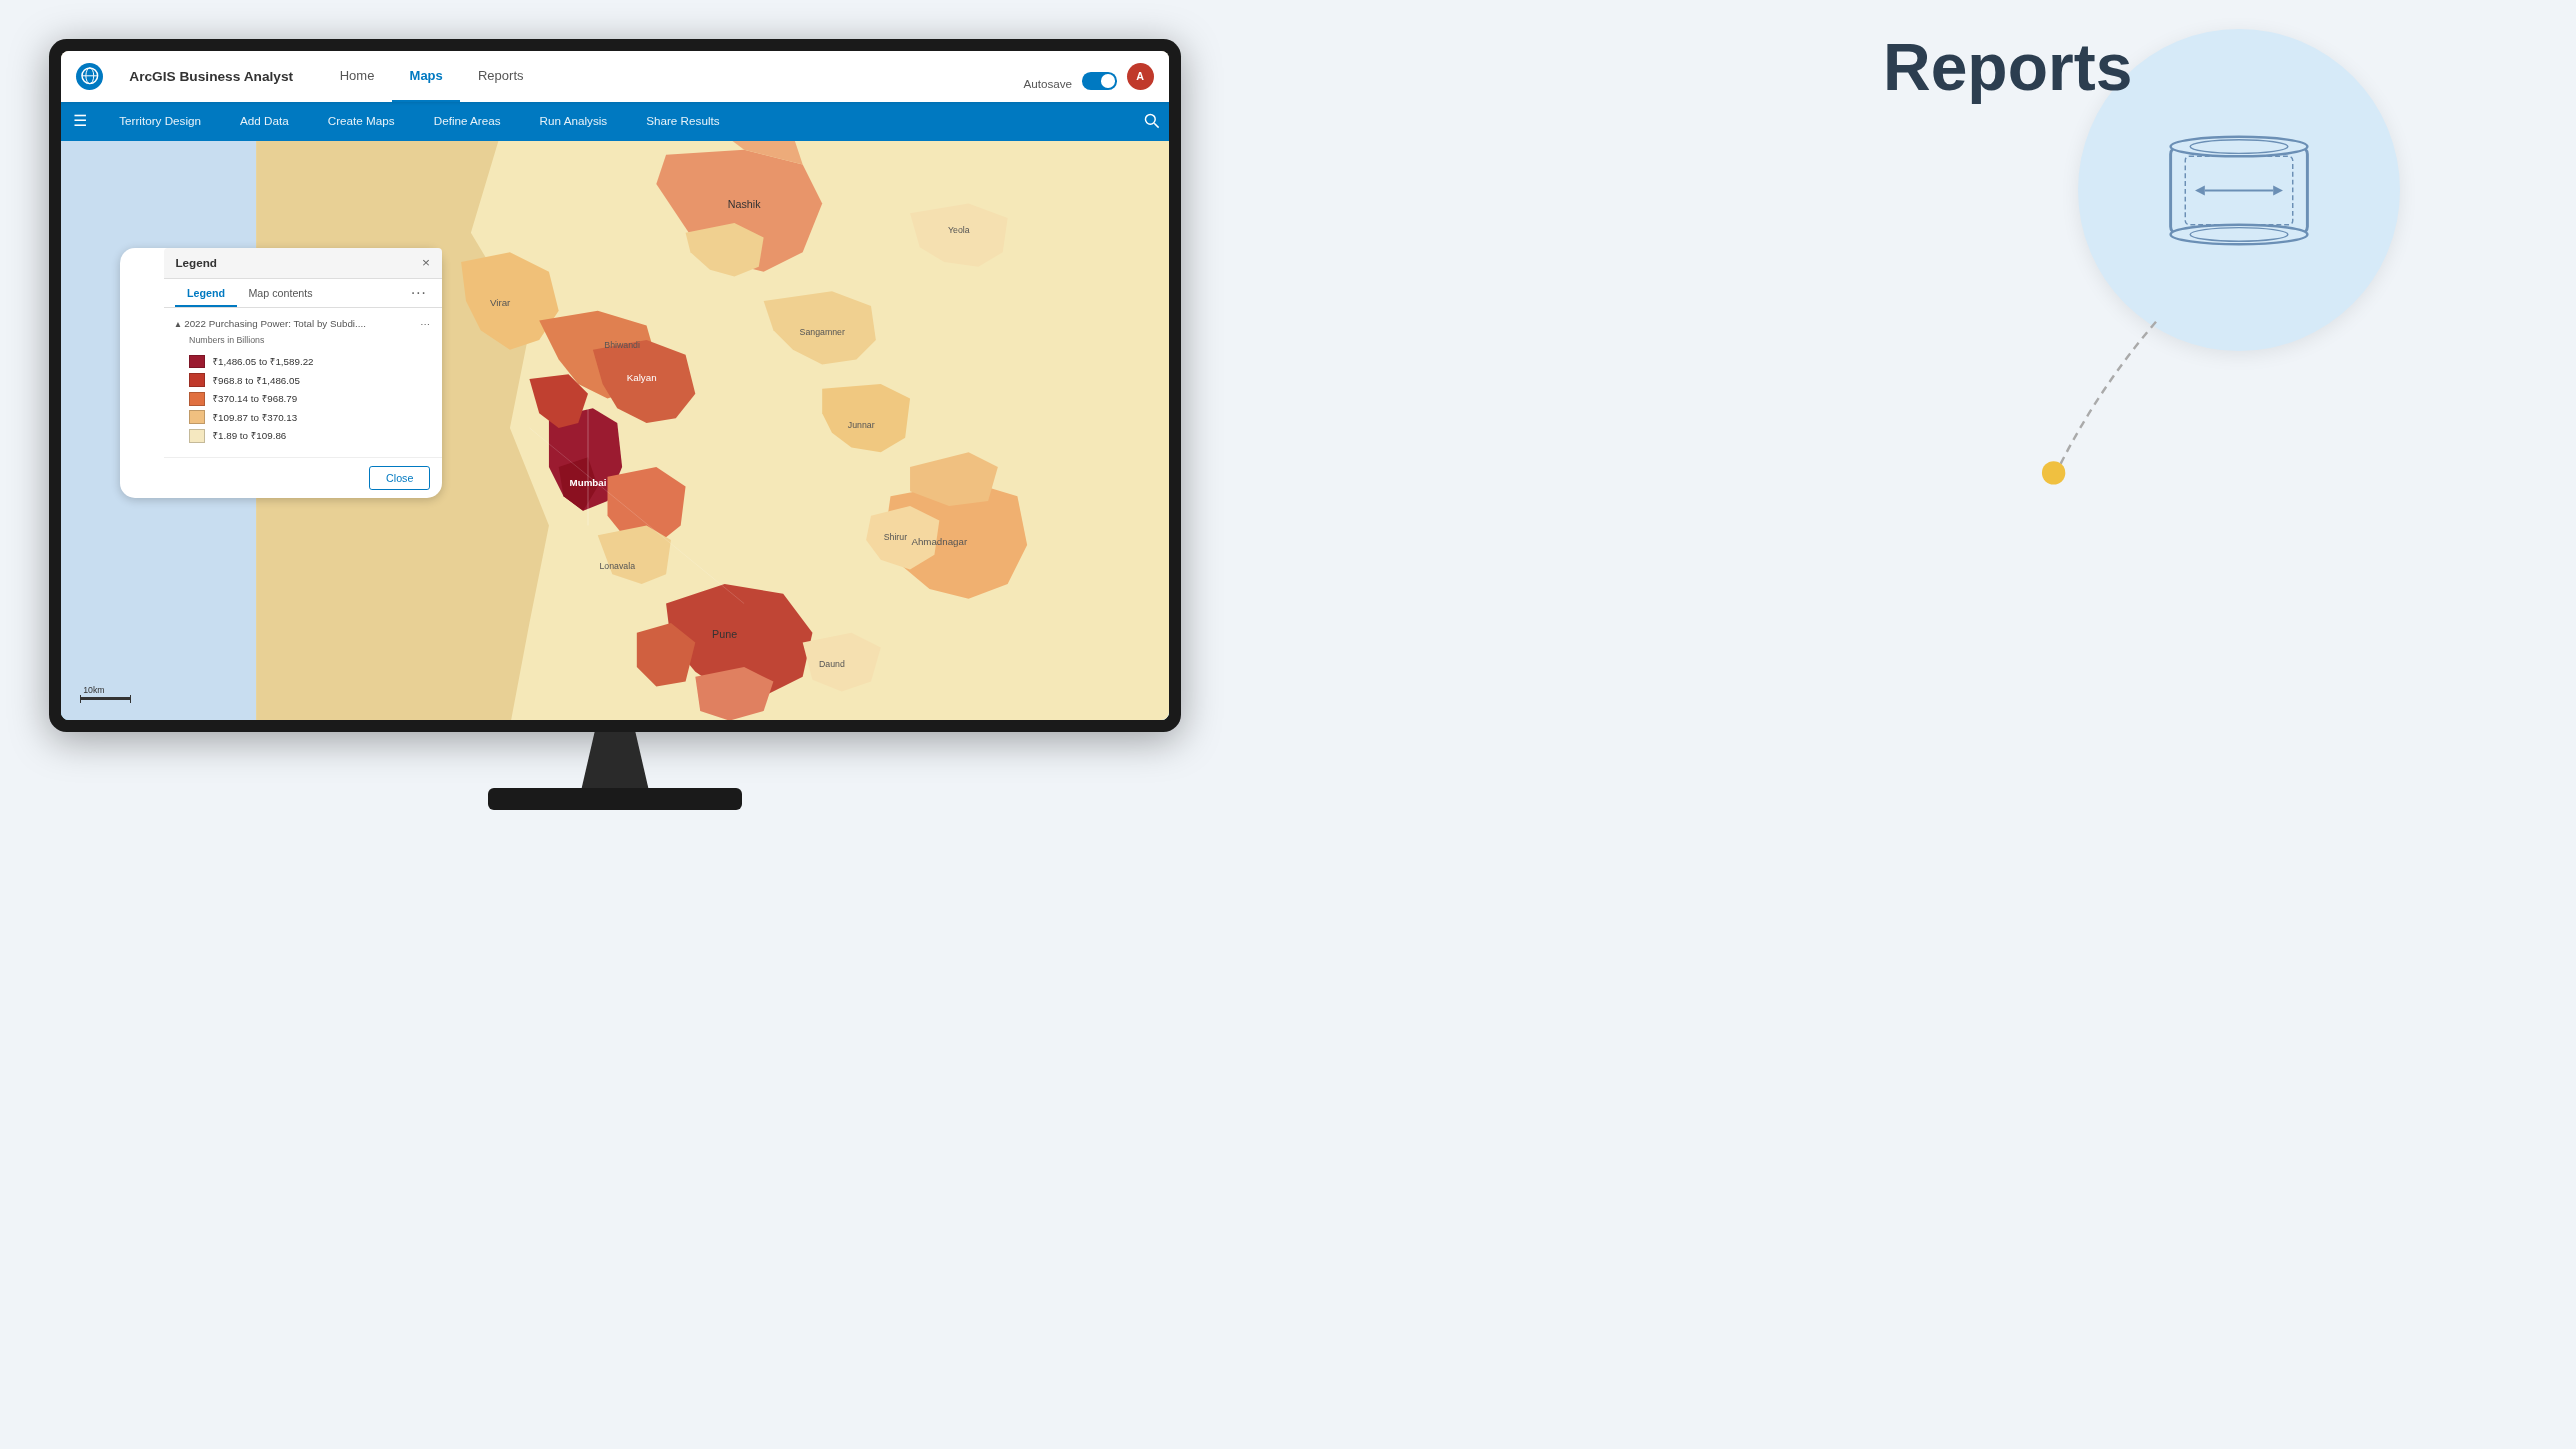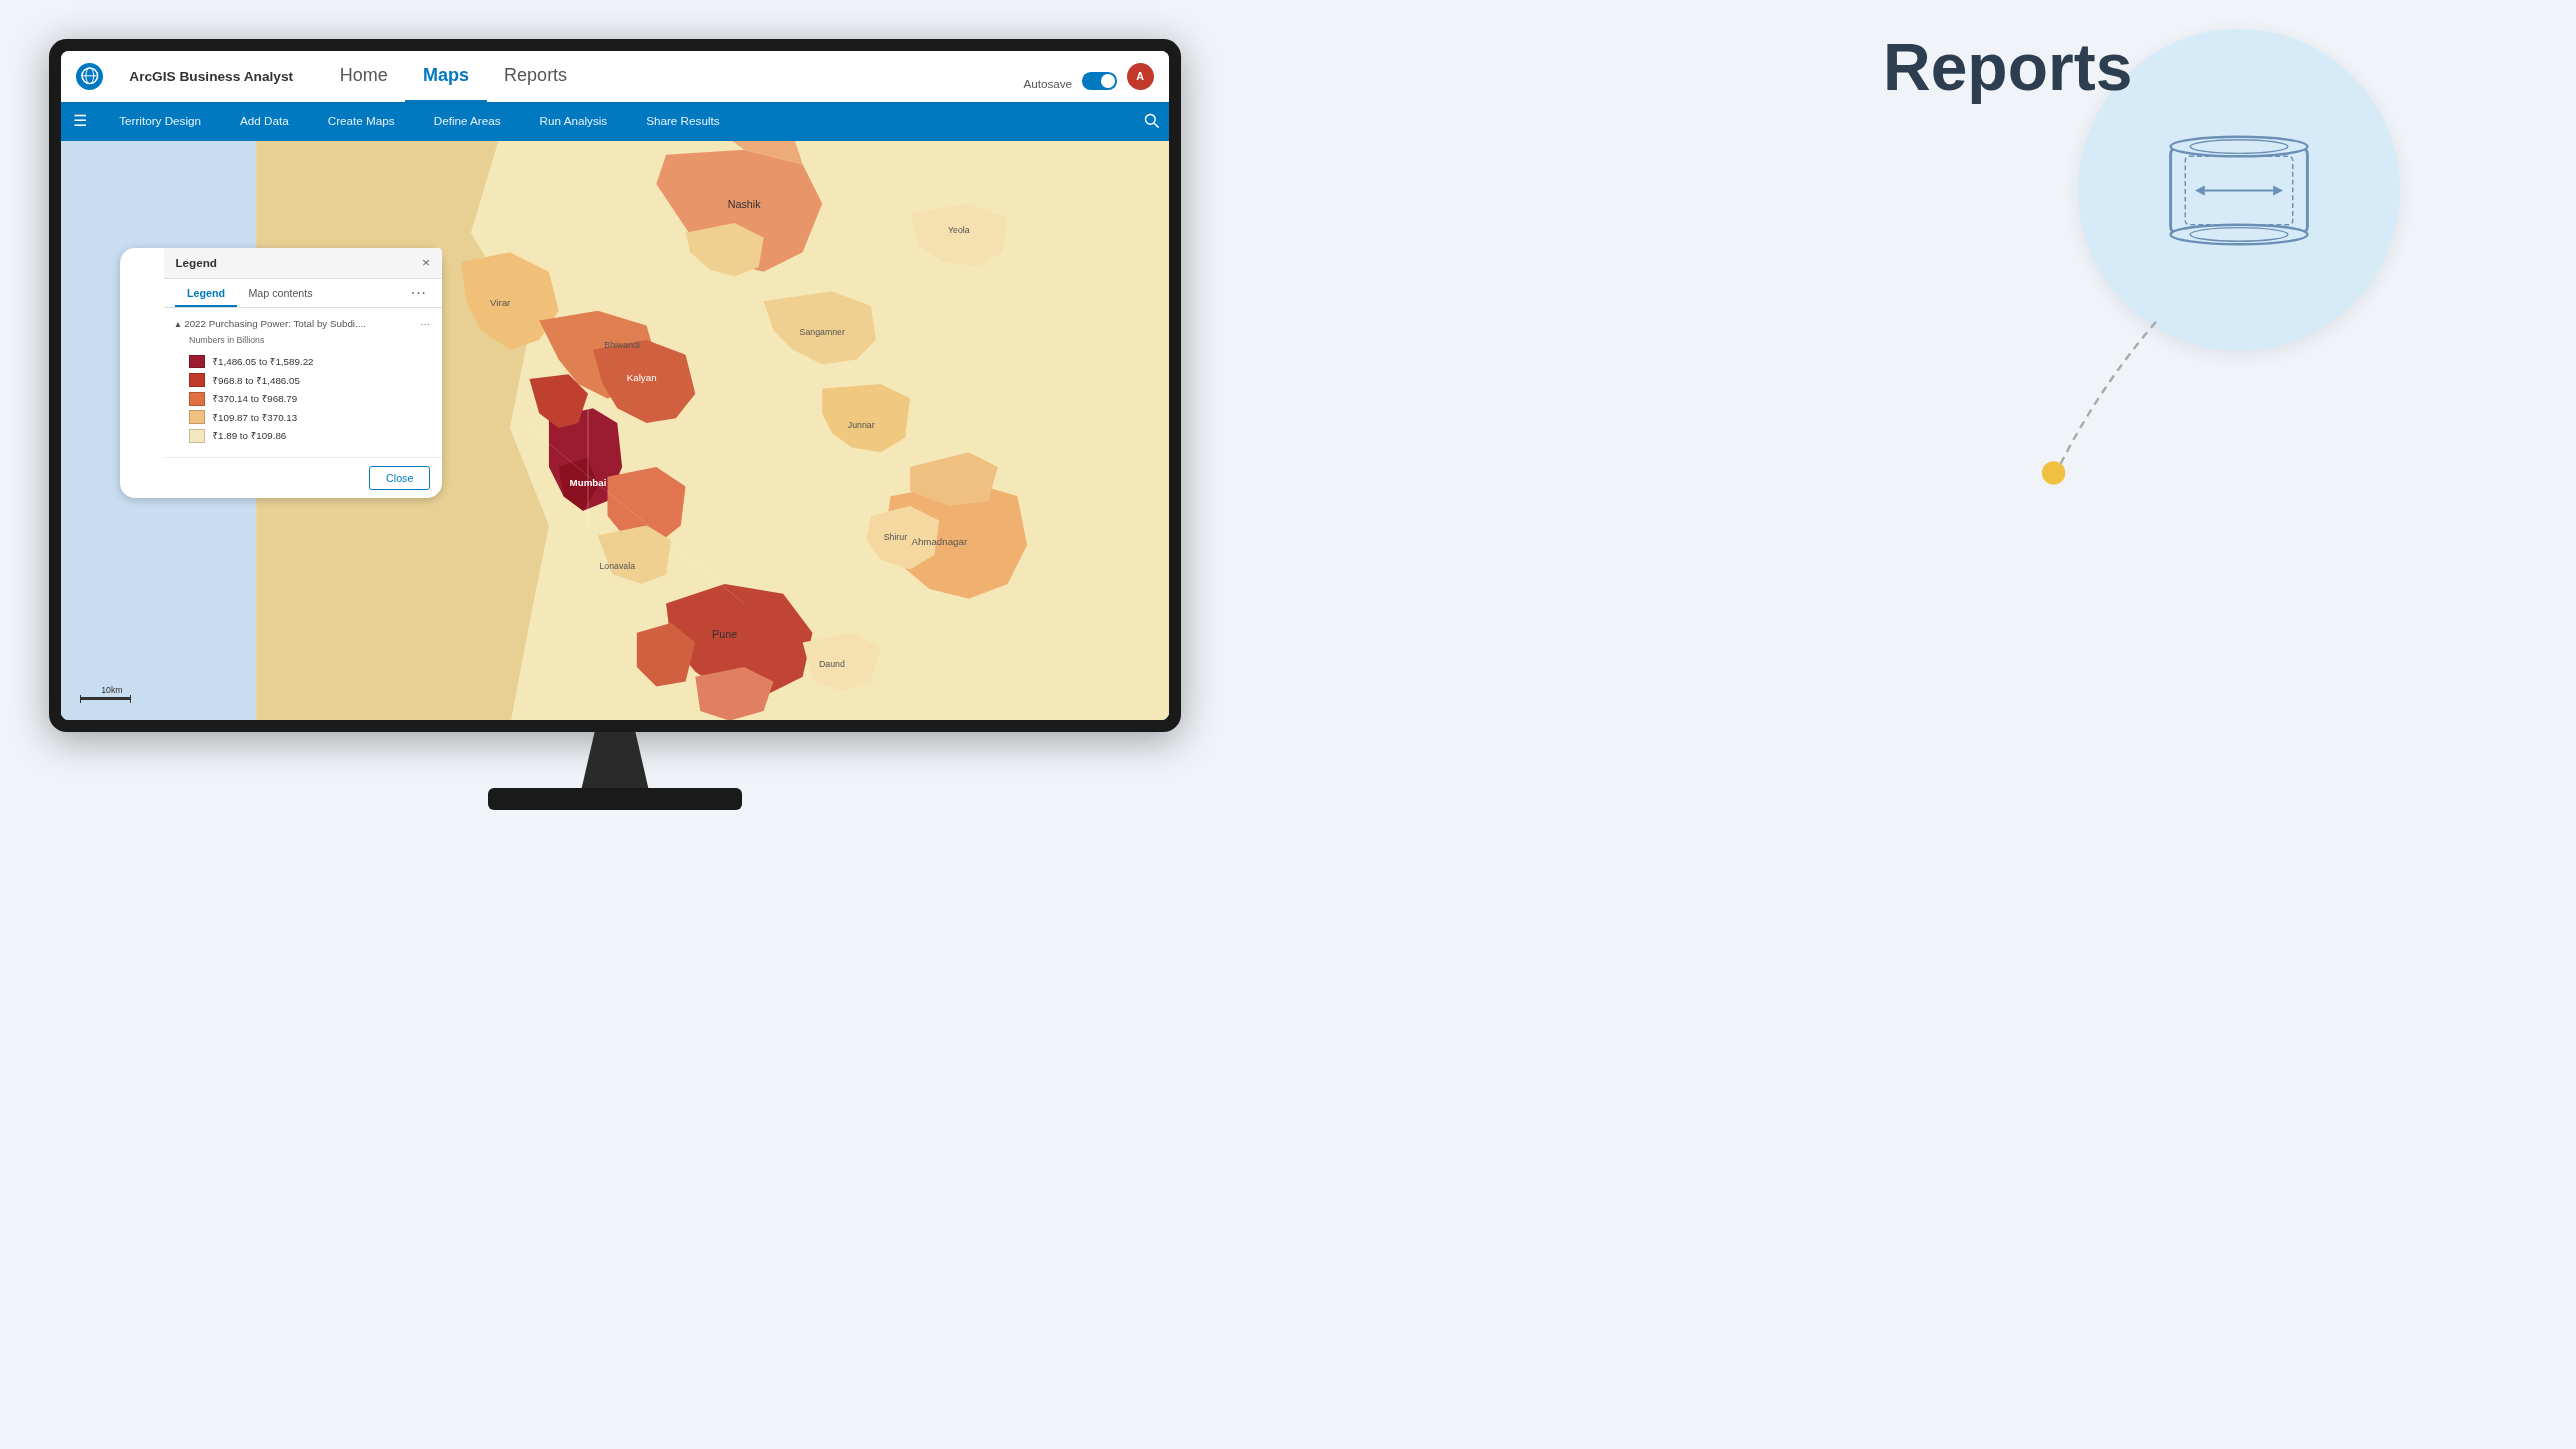--- a/index.html
+++ b/index.html
@@ -107,21 +107,21 @@
       align-items: center;
       gap: 0;
       flex: 1;
     }
 
     .nav-item {
       padding: 0 17.6px;
       height: 51px;
       display: flex;
       align-items: center;
-      font-size: 18px;
+      font-size: 13px;
       color: #555;
       cursor: pointer;
       border-bottom: 2.9px solid transparent;
     }
 
     .nav-item.active {
       color: #0079c1;
       border-bottom: 2.9px solid #0079c1;
       font-weight: 600;
     }
@@ -244,21 +244,21 @@
       bottom: 17.6px;
       left: 19.5px;
       display: flex;
       flex-direction: column;
       align-items: flex-start;
     }
 
     .scale-label {
       font-size: 8.8px;
       color: #333;
-      margin-left: 21px;
+      margin-left: 3px;
     }
 
     .scale-line {
       display: flex;
       align-items: center;
     }
 
     .scale-tick {
       width: 1px;
       height: 7.8px;

